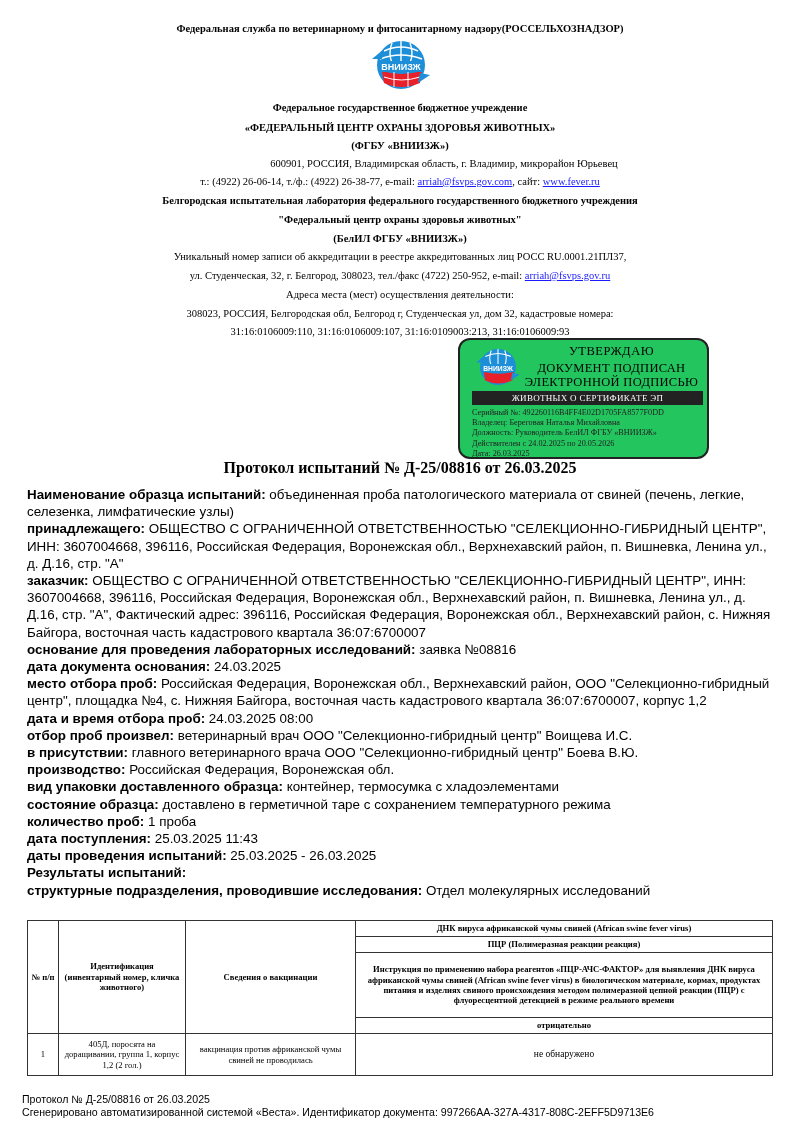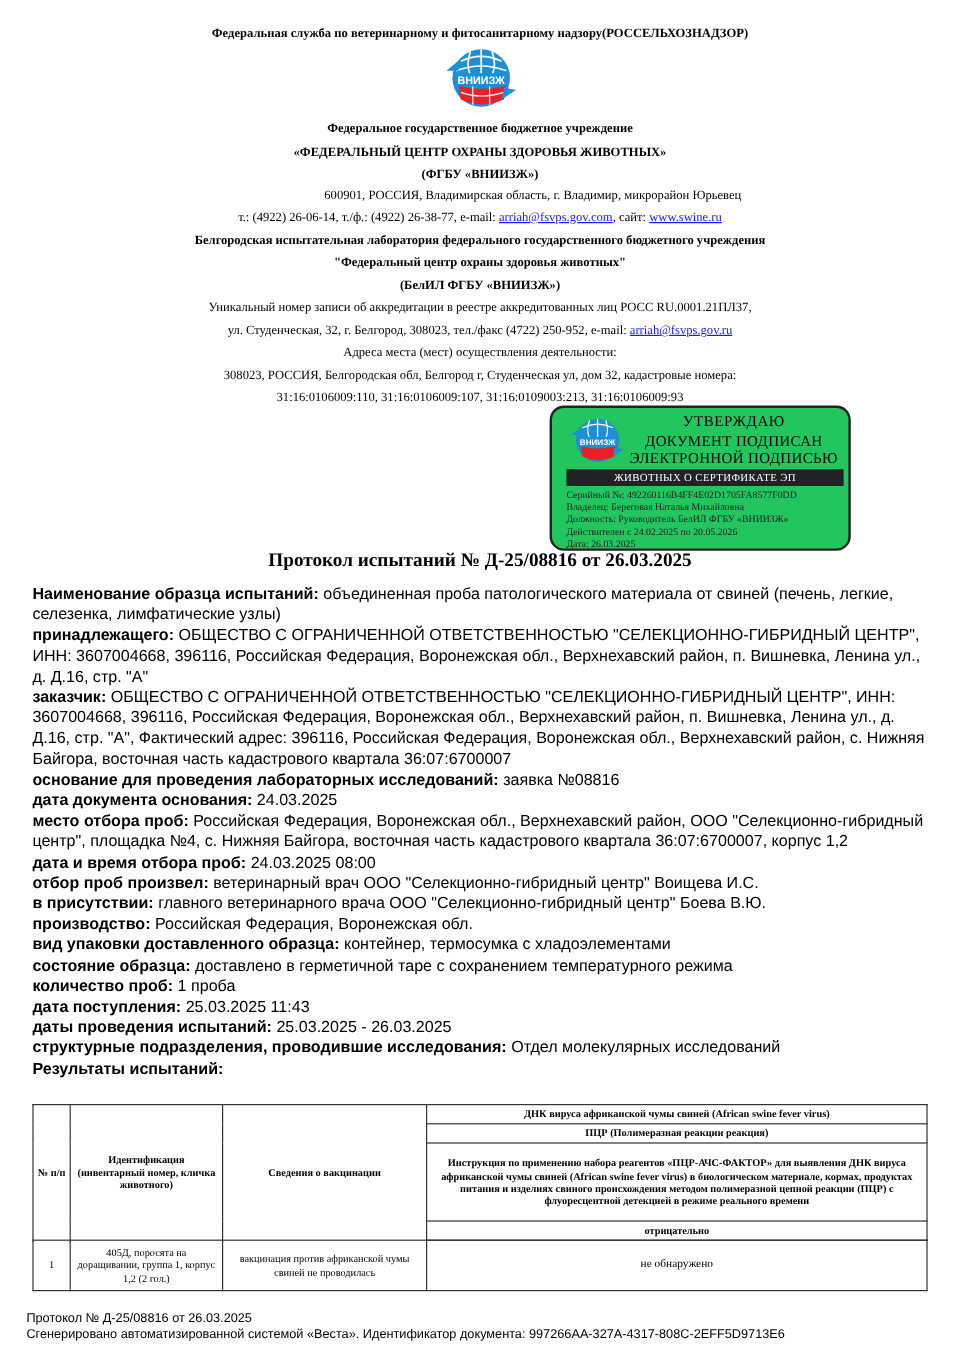--- a/index.html
+++ b/index.html
@@ -53,21 +53,21 @@
   <path d="M60 38 L48 46 L50 36 Z" fill="#1d8fd8"></path>
   <rect x="10" y="24" width="42" height="11" fill="#1d8fd8"></rect>
   <text x="31" y="33" text-anchor="middle" font-family="Liberation Sans, sans-serif" font-size="9" font-weight="bold" fill="#fff">ВНИИЗЖ</text>
 </svg>
 
 <div class="abs center hdr b" style="top:101px;">Федеральное государственное бюджетное учреждение</div>
 <div class="abs center hdr b" style="top:121px;">«ФЕДЕРАЛЬНЫЙ ЦЕНТР ОХРАНЫ ЗДОРОВЬЯ ЖИВОТНЫХ»</div>
 <div class="abs center hdr b" style="top:139px;">(ФГБУ «ВНИИЗЖ»)</div>
 <div class="abs center hdr" style="top:157px;margin-left:44px;">600901, РОССИЯ, Владимирская область, г. Владимир, микрорайон Юрьевец</div>
 <div class="abs center hdr" style="top:175px;">
-  <span>т.: (4922) 26-06-14, т./ф.: (4922) 26-38-77, e-mail: </span><a class="lnk">arriah@fsvps.gov.com</a><span>, сайт: </span><a class="lnk">www.swine.ru</a>
+  <span>т.: (4922) 26-06-14, т./ф.: (4922) 26-38-77, e-mail: </span><a class="lnk">arriah@fsvps.gov.com</a><span>, сайт: </span><a class="lnk">www.fever.ru</a>
 </div>
 <div class="abs center hdr b" style="top:194px;">Белгородская испытательная лаборатория федерального государственного бюджетного учреждения</div>
 <div class="abs center hdr b" style="top:213px;">"Федеральный центр охраны здоровья животных"</div>
 <div class="abs center hdr b" style="top:232px;">(БелИЛ ФГБУ «ВНИИЗЖ»)</div>
 <div class="abs center hdr" style="top:250px;">Уникальный номер записи об аккредитации в реестре аккредитованных лиц РОСС RU.0001.21ПЛ37,</div>
 <div class="abs center hdr" style="top:269px;">
   <span>ул. Студенческая, 32, г. Белгород, 308023, тел./факс (4722) 250-952, e-mail: </span><a class="lnk">arriah@fsvps.gov.ru</a>
 </div>
 <div class="abs center hdr" style="top:288px;">Адреса места (мест) осуществления деятельности:</div>
 <div class="abs center hdr" style="top:307px;">308023, РОССИЯ, Белгородская обл, Белгород г, Студенческая ул, дом 32, кадастровые номера:</div>
@@ -114,22 +114,22 @@
   <p class="f"><span class="k">место отбора проб:</span><span> Российская Федерация, Воронежская обл., Верхнехавский район, ООО "Селекционно-гибридный центр", площадка №4, с. Нижняя Байгора, восточная часть кадастрового квартала 36:07:6700007, корпус 1,2</span></p>
   <p class="f"><span class="k">дата и время отбора проб:</span><span> 24.03.2025 08:00</span></p>
   <p class="f"><span class="k">отбор проб произвел:</span><span> ветеринарный врач ООО "Селекционно-гибридный центр" Воищева И.С.</span></p>
   <p class="f"><span class="k">в присутствии:</span><span> главного ветеринарного врача ООО "Селекционно-гибридный центр" Боева В.Ю.</span></p>
   <p class="f"><span class="k">производство:</span><span> Российская Федерация, Воронежская обл.</span></p>
   <p class="f"><span class="k">вид упаковки доставленного образца:</span><span> контейнер, термосумка с хладоэлементами</span></p>
   <p class="f"><span class="k">состояние образца:</span><span> доставлено в герметичной таре с сохранением температурного режима</span></p>
   <p class="f"><span class="k">количество проб:</span><span> 1 проба</span></p>
   <p class="f"><span class="k">дата поступления:</span><span> 25.03.2025 11:43</span></p>
   <p class="f"><span class="k">даты проведения испытаний:</span><span> 25.03.2025 - 26.03.2025</span></p>
+  <p class="f k">Результаты испытаний:</p>
   <p class="f"><span class="k">структурные подразделения, проводившие исследования:</span><span> Отдел молекулярных исследований</span></p>
-  <p class="f k">Результаты испытаний:</p>
 </div>
 
 <table class="res">
   <colgroup>
       <col style="width:31px">
       <col style="width:127px">
       <col style="width:170px">
       <col>
     </colgroup>
   <tbody>

